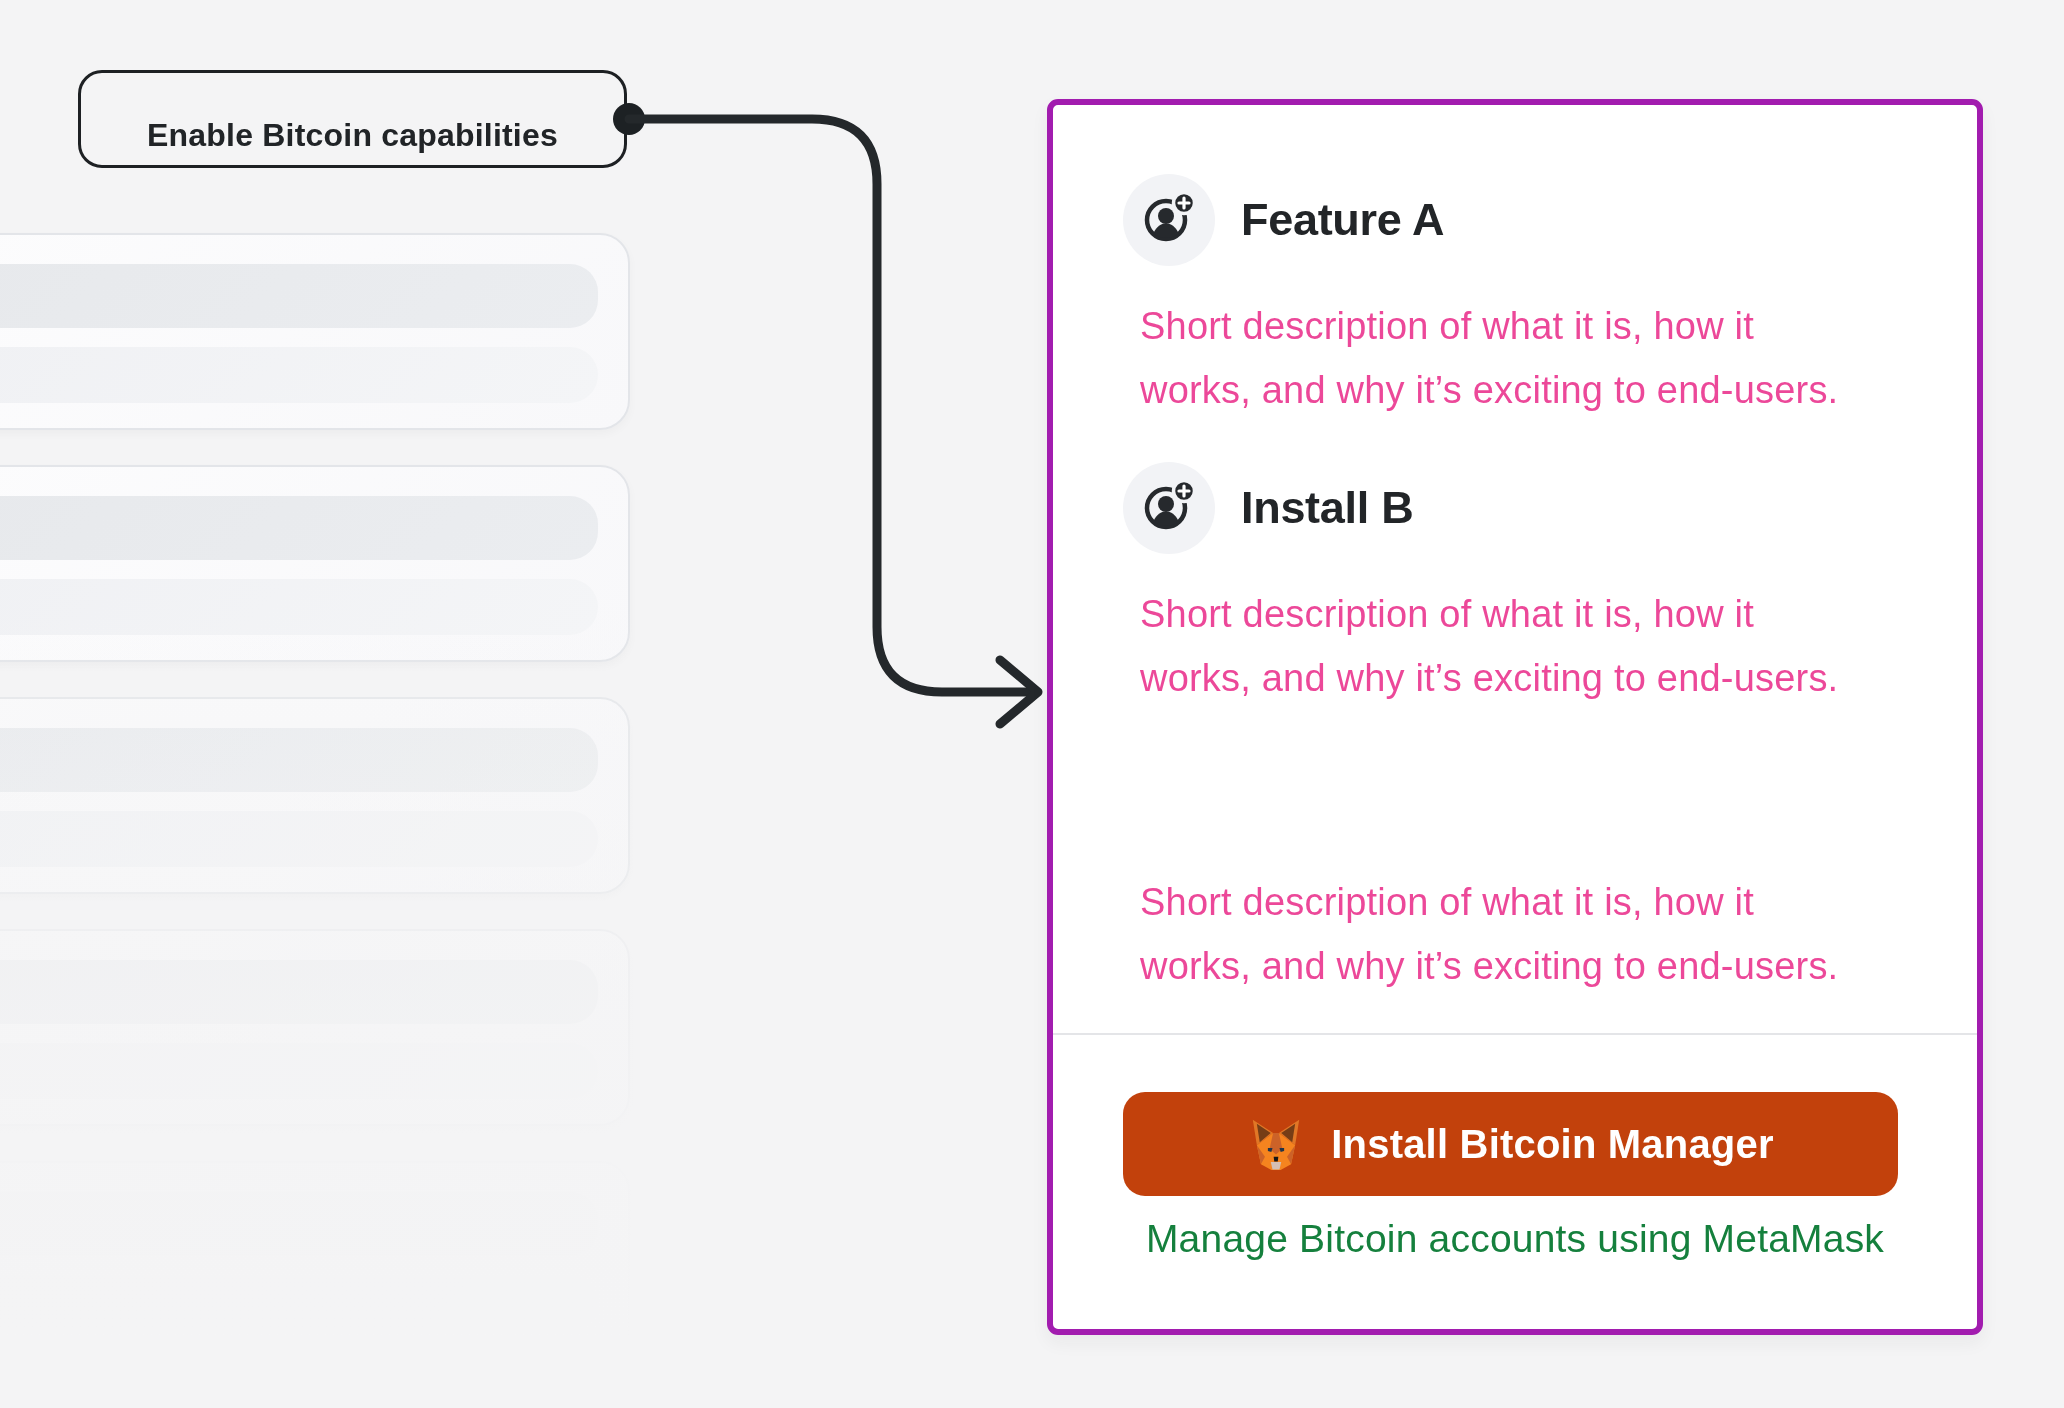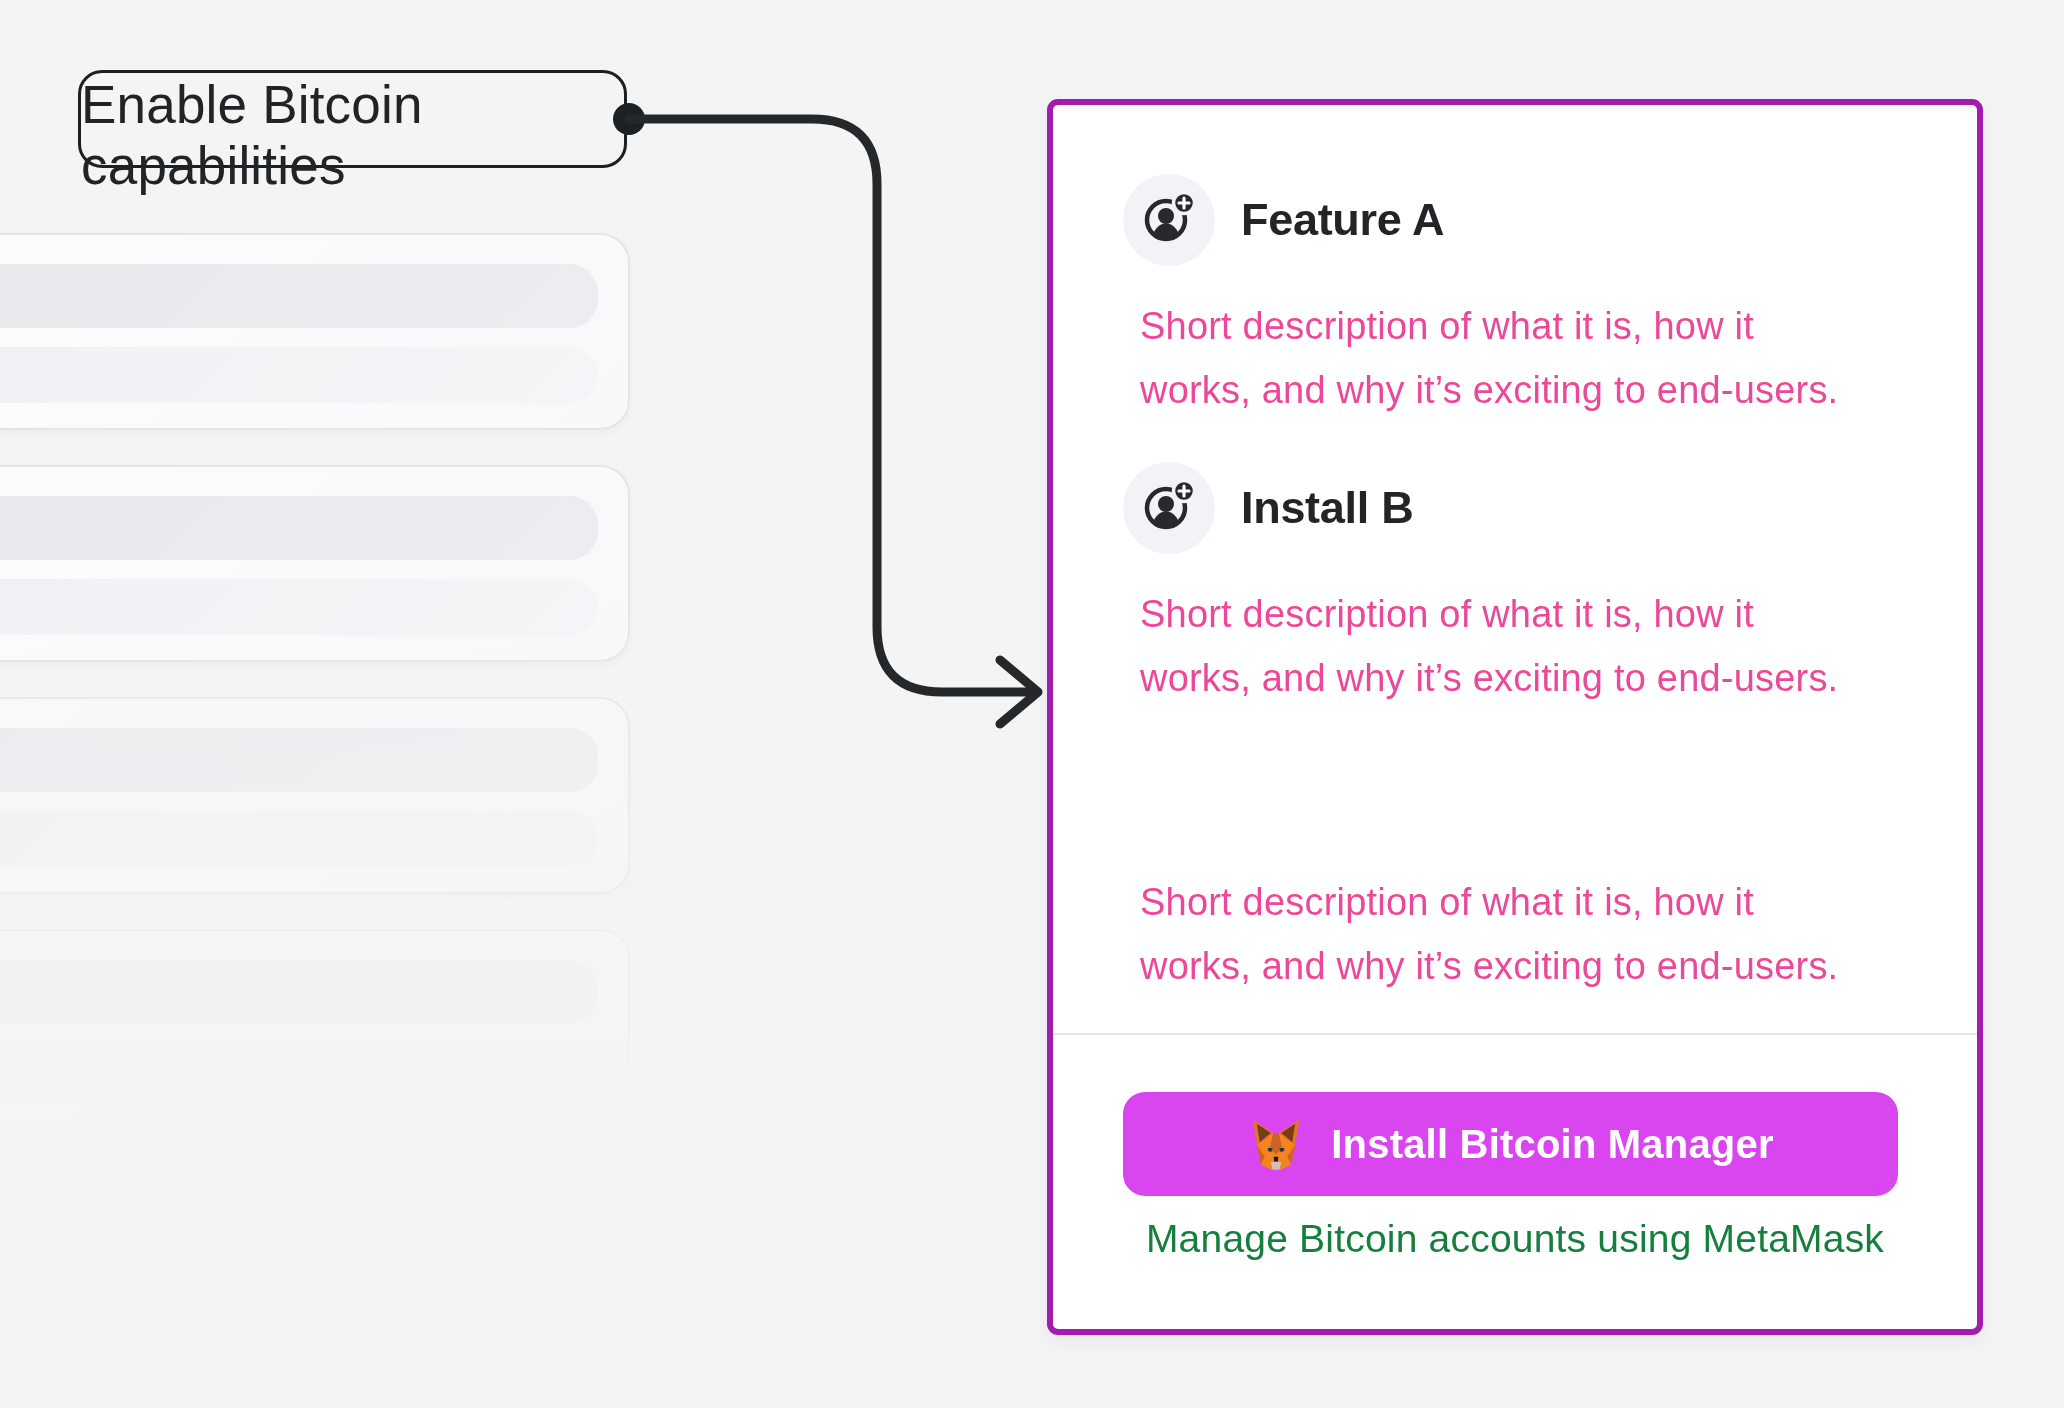--- a/index.html
+++ b/index.html
@@ -13,38 +13,38 @@
   .skel-bar{position:absolute;left:0;width:658px;border-radius:0 28px 28px 0;}
   .skel-bar.b1{top:29px;height:64px;background:linear-gradient(135deg,#e7e9ec,#ebedf0);}
   .skel-bar.b2{top:112px;height:56px;background:linear-gradient(135deg,#f0f1f4,#f4f5f7);}
   .skel-fade{position:absolute;left:0;top:600px;width:760px;height:808px;pointer-events:none;
              background:linear-gradient(180deg,rgba(244,244,245,0) 0%,rgba(244,244,245,0.45) 35%,
                          rgba(244,244,245,0.85) 65%,#f4f4f5 92%);}
 
   
   .callout{position:absolute;left:78px;top:70px;width:549px;height:98px;box-sizing:border-box;
            border:3px solid #1d2023;border-radius:24px;display:flex;align-items:center;justify-content:center;}
-  .callout span{font-size:53px;font-weight:400;letter-spacing:.2px;color:#212427;margin-top:32px;}
+  .callout span{font-size:32px;font-weight:700;letter-spacing:.2px;color:#212427;margin-top:32px;}
 
   .connector-svg{position:absolute;left:0;top:0;pointer-events:none;}
 
   
   .panel{position:absolute;left:1047px;top:99px;width:936px;height:1236px;box-sizing:border-box;
          background:#ffffff;border:6px solid #a21caf;border-radius:11px;
          box-shadow:0 8px 18px rgba(30,34,40,0.05);}
   .feature-row{position:absolute;left:70px;height:92px;display:flex;align-items:center;gap:26px;}
   .icon-circle{width:92px;height:92px;border-radius:50%;background:#f2f3f6;
                display:flex;align-items:center;justify-content:center;flex:0 0 auto;}
   .feature-title{font-size:45px;font-weight:700;letter-spacing:-0.3px;color:#222528;}
   .feature-desc{position:absolute;left:87px;width:810px;font-size:38px;line-height:64px;
                 color:#ec4899;letter-spacing:.2px;}
   .divider{position:absolute;left:0;top:928px;width:100%;height:2px;background:#e4e5e8;}
 
   .install-btn{position:absolute;left:70px;top:987px;width:775px;height:104px;border:none;cursor:pointer;
-               background:#d946ef;border-radius:22px;display:flex;align-items:center;justify-content:center;gap:26px;}
+               background:#c2410c;border-radius:22px;display:flex;align-items:center;justify-content:center;gap:26px;}
   .install-btn span{color:#ffffff;font-size:40px;font-weight:700;letter-spacing:.2px;
                     font-family:"Liberation Sans","DejaVu Sans",sans-serif;}
   .panel-caption{position:absolute;left:0;top:1108px;width:100%;text-align:center;
                  font-size:39px;line-height:52px;color:#15803d;letter-spacing:.2px;}
 </style>
 </head>
 <body>
 
 <div class="stage">
 

